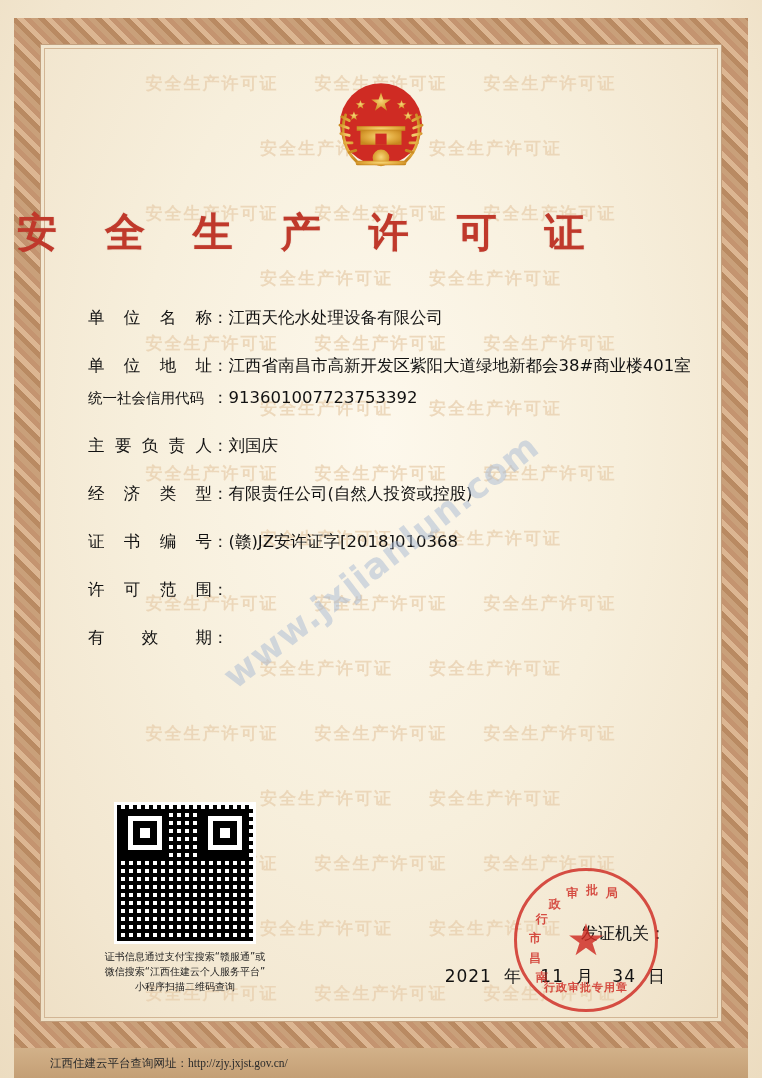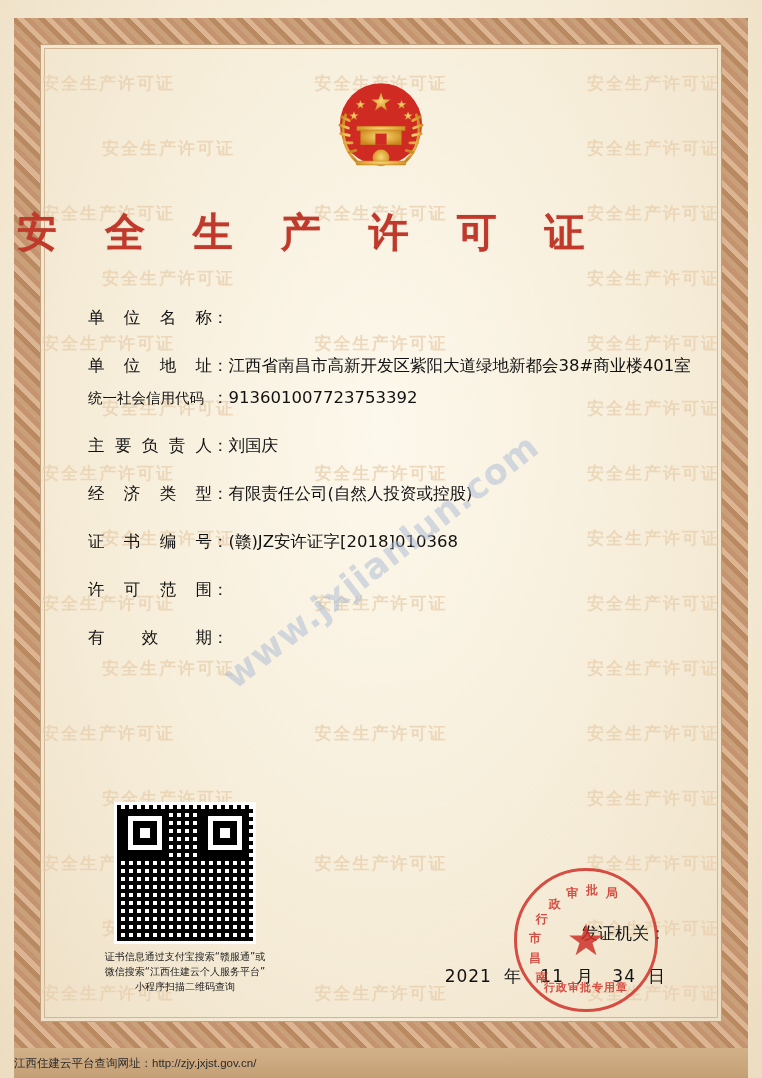--- a/index.html
+++ b/index.html
@@ -48,29 +48,30 @@
   
   .bg-watermark {
     position: absolute;
     inset: 46px 42px 58px 42px;
     overflow: hidden;
     pointer-events: none;
     z-index: 1;
   }
   .bg-watermark .wm-row {
     display: flex;
-    justify-content: space-between;
+    justify-content: center;
     white-space: nowrap;
     color: #e8cfae;
     opacity: 0.75;
     font-size: 17px;
     letter-spacing: 2px;
     font-weight: bold;
     margin-bottom: 42px;
     font-family: "DejaVu Sans", sans-serif;
+    gap: 36px;
   }
   .bg-watermark .wm-row.offset { padding-left: 60px; }
 
   
   .diag-watermark {
     position: absolute;
     left: 50%;
     top: 52%;
     transform: translate(-50%, -50%) rotate(-38deg);
     font-size: 35px;
@@ -283,21 +284,22 @@
     bottom: 0;
     height: 30px;
     background: linear-gradient(180deg, #d2b189 0%, #c49f75 100%);
     display: flex;
     align-items: center;
     z-index: 8;
   }
   .footer-text {
     font-size: 11.5px;
     color: #2b2b2b;
-    font-family: Liberation Sans, sans-serif;
+    padding-left: 36px;
+    font-family: Liberation Serif, serif;
   }
 </style>
 </head>
 <body>
 
 <div id="certificate">
 
   <div class="border-outer"></div>
   <div class="border-inner"></div>
   <div class="border-inner2"></div>
@@ -411,20 +413,21 @@
     </div>
   </div>
 
   <div class="cert-title">安 全 生 产 许 可 证</div>
 
   <div class="fields">
 
     <div class="field-row">
       <div class="field-label">单位名称</div>
       <div class="field-colon">：</div>
+      <div class="field-value">江西天伦水处理设备有限公司</div>
     </div>
 
     <div class="field-row row-address">
       <div class="field-label">单位地址</div>
       <div class="field-colon">：</div>
       <div class="field-value">江西省南昌市高新开发区紫阳大道绿地新都会38#商业楼401室</div>
     </div>
 
     <div class="field-row row-credit">
       <div class="field-label nospread" style="font-size:14.5px;">统一社会信用代码</div>

